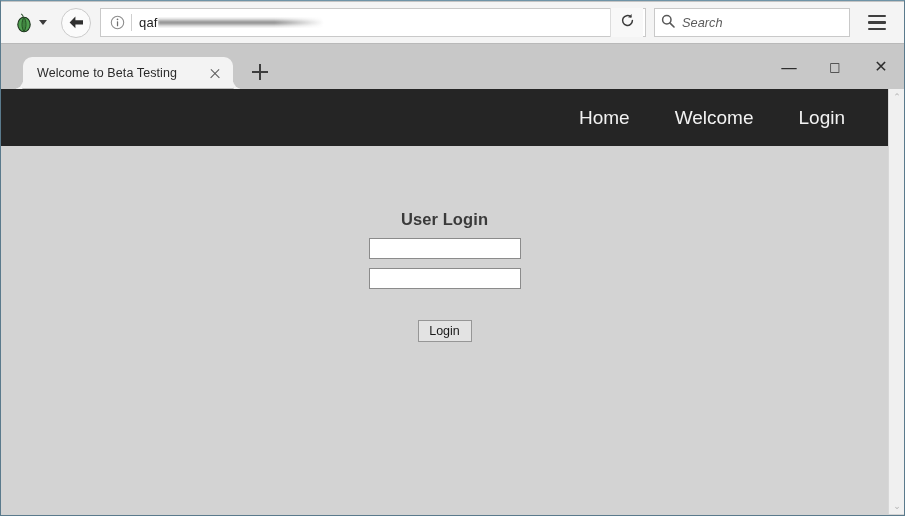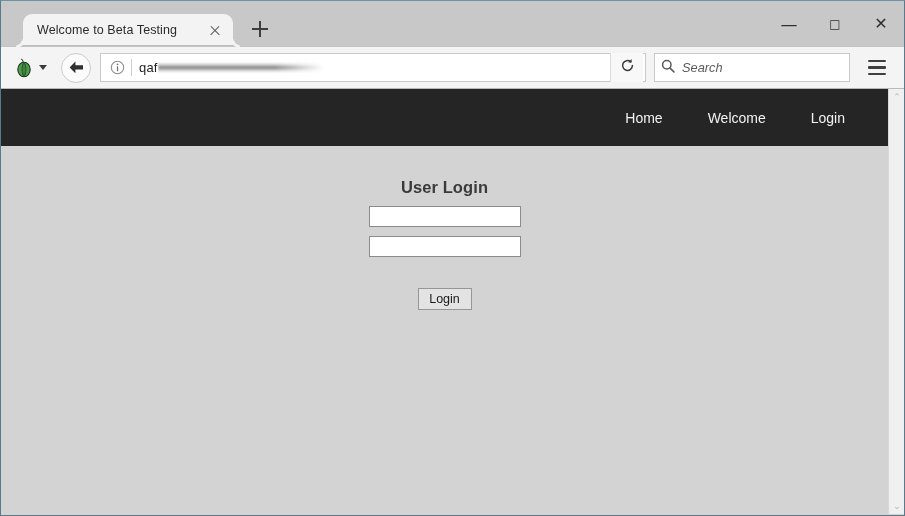--- a/index.html
+++ b/index.html
@@ -275,29 +275,29 @@
   #navbar {
     height: 57px;
     background: #252525;
     display: flex;
     align-items: center;
     justify-content: flex-end;
     padding-right: 43px;
   }
   .navlink {
     color: #f2f2f2;
-    font-size: 14px;
+    font-size: 19px;
     text-decoration: none;
     margin-left: 45px;
     cursor: pointer;
     white-space: nowrap;
   }
 
   #page {
-    padding-top: 32px;
+    padding-top: 64px;
     text-align: center;
   }
   #login-title {
     font-size: 16.5px;
     font-weight: bold;
     color: #3a3a3a;
     margin-bottom: 9px;
     letter-spacing: 0.1px;
   }
   .field-label {
@@ -368,42 +368,20 @@
     cursor: pointer;
     font-family: "DejaVu Sans", sans-serif;
   }
   #hscroll-left { left: 2px; }
   #hscroll-right { right: 4px; }
 </style>
 </head>
 <body>
 
 <div id="window">
-
-  <div id="tabstrip">
-
-    <div id="tab-active">
-      <span id="tab-title">Welcome to Beta Testing</span>
-      <span class="tab-close"></span>
-    </div>
-
-    <div id="newtab"></div>
-
-    <div id="wincontrols">
-      <div class="winbtn" id="btn-min">
-        <span class="gl">—</span>
-      </div>
-      <div class="winbtn" id="btn-max">
-        <span class="gl">□</span>
-      </div>
-      <div class="winbtn" id="btn-close">
-        <span class="gl">✕</span>
-      </div>
-    </div>
-  </div>
 
   <div id="toolbar">
 
     <div id="torbtn">
       <span>
         <svg class="onion" viewBox="0 0 18 20">
           <ellipse cx="9" cy="11.5" rx="6.2" ry="7.2" fill="#4f9e4f" stroke="#1d321d" stroke-width="1.1"></ellipse>
           <path d="M9 4.6 C6.6 7 6.2 15 9 18.4" stroke="#214a21" stroke-width="1" fill="none"></path>
           <path d="M9 4.6 C11.4 7 11.8 15 9 18.4" stroke="#214a21" stroke-width="1" fill="none"></path>
           <path d="M9 4.6 C9 8 9 15 9 18.4" stroke="#2a5c2a" stroke-width="0.8" fill="none"></path>
@@ -453,20 +431,42 @@
       <input id="search-input" type="text" placeholder="Search" style="">
     </div>
 
     <div id="menubtn">
       <i></i>
       <i></i>
       <i></i>
     </div>
   </div>
 
+  <div id="tabstrip">
+
+    <div id="tab-active">
+      <span id="tab-title">Welcome to Beta Testing</span>
+      <span class="tab-close"></span>
+    </div>
+
+    <div id="newtab"></div>
+
+    <div id="wincontrols">
+      <div class="winbtn" id="btn-min">
+        <span class="gl">—</span>
+      </div>
+      <div class="winbtn" id="btn-max">
+        <span class="gl">□</span>
+      </div>
+      <div class="winbtn" id="btn-close">
+        <span class="gl">✕</span>
+      </div>
+    </div>
+  </div>
+
   <div id="content">
 
     <div id="viewport">
 
       <div id="navbar">
         <a class="navlink" href="#">Home</a>
         <a class="navlink" href="#">Welcome</a>
         <a class="navlink" href="#">Login</a>
       </div>
 

